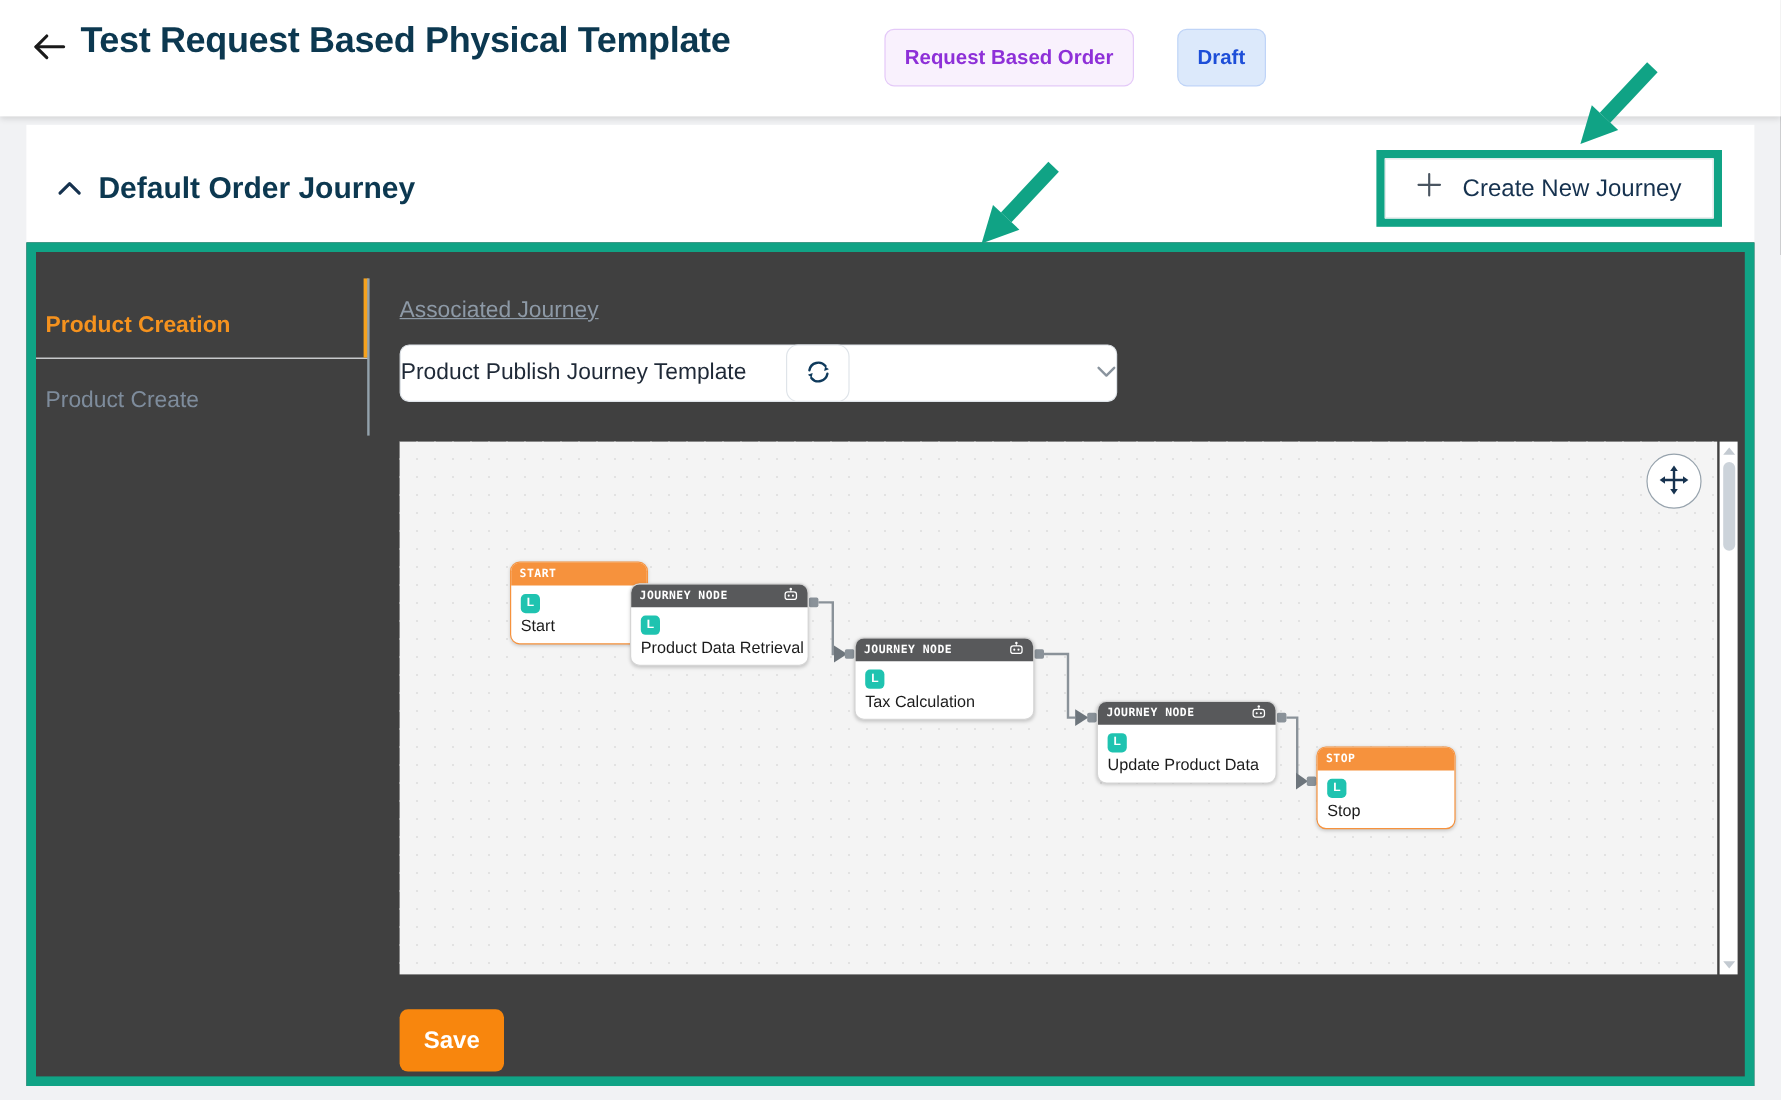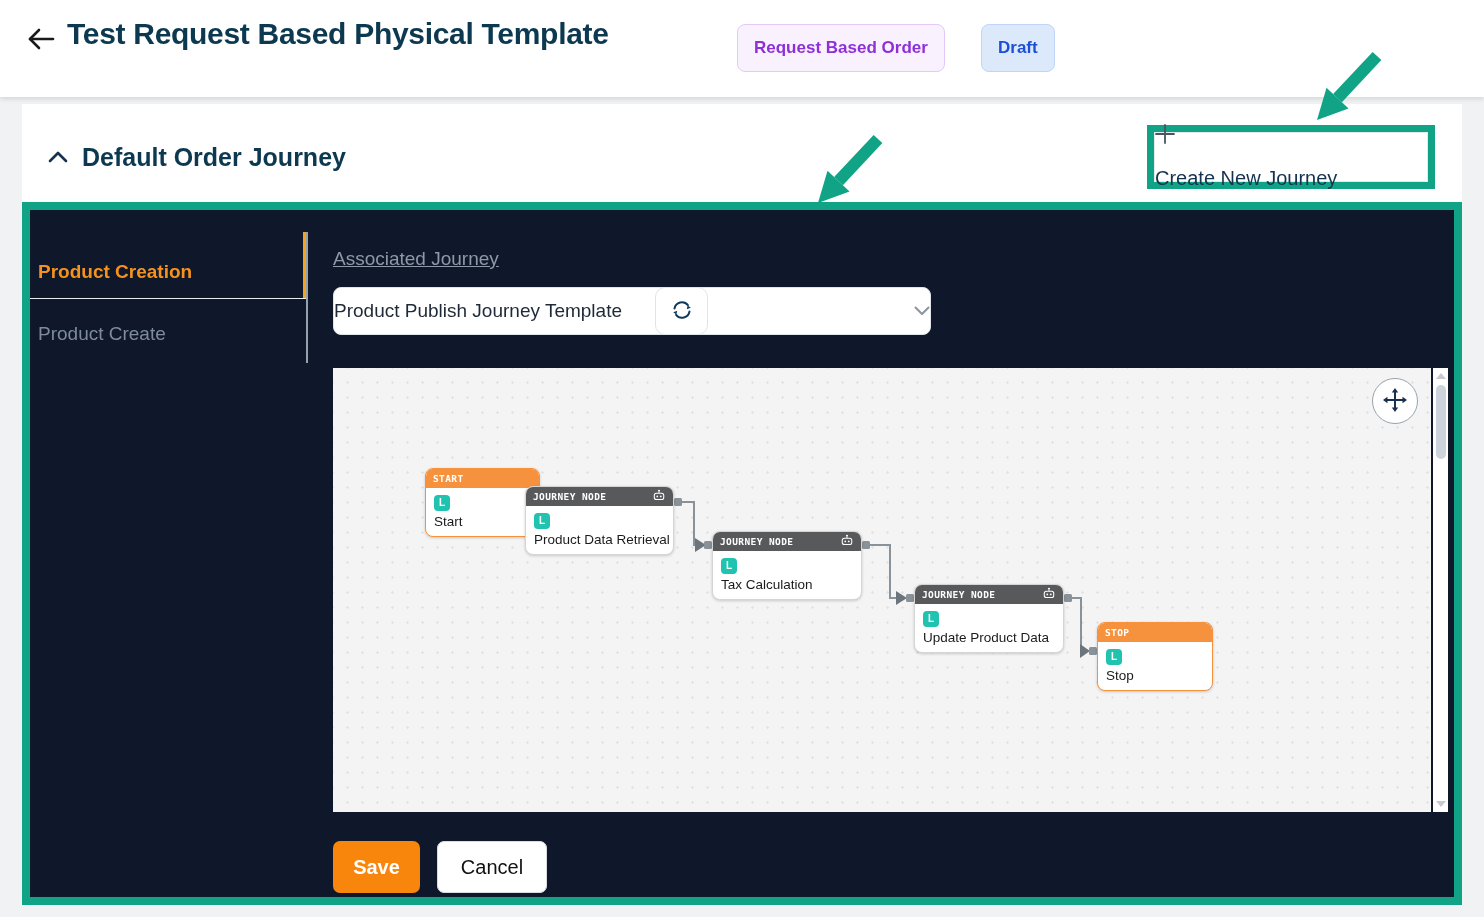--- a/index.html
+++ b/index.html
@@ -39,29 +39,29 @@
   .collapse-btn { position:absolute; left:46px; top:149px; width:24px; height:18px; z-index:2; cursor:pointer; background:none; border:none; }
   .section-title { position:absolute; left:82px; top:143px; font-size:25px; font-weight:700; color:#0c3850; z-index:2; }
 
   
   .create-box {
     position:absolute; left:1147px; top:125px; width:288px; height:64px;
     border:7px solid #10a385; background:#ffffff; z-index:4;
   }
   .create-btn {
     width:100%; height:100%; background:#ffffff; border:1px solid #e6e9ec;
-    display:flex; align-items:flex-start; justify-content:center; gap:18px;
+    display:flex; align-items:center; justify-content:center; gap:18px;
     font-family:"Liberation Sans", sans-serif;
-    font-size:20px; font-weight:500; color:#16324f; cursor:pointer;flex-direction:column;
+    font-size:20px; font-weight:500; color:#16324f; cursor:pointer;
   }
 
   
   .journey-panel {
     position:absolute; left:22px; top:202px; width:1440px; height:703px;
-    border:8px solid #10a385; background:#0f172a; z-index:2;
+    border:8px solid #10a385; background:#404040; z-index:2;
   }
   
   .tab { position:absolute; left:8px; width:260px; height:44px; display:flex; align-items:center;
          padding-left:0; font-size:19px; cursor:pointer; background:none; border:none; }
   .tab-active   { top:40px; color:#f5921e; font-weight:600; }
   .tab-inactive { top:102px; color:#7e8c9c; font-weight:500; }
   .tab-indicator { position:absolute; left:273px; top:22px; width:4px; height:66px; background:#f5a21e; }
   .tab-hdivider  { position:absolute; left:0; top:88px; width:277px; height:1px; background:#e9ebee; }
   .tab-vdivider  { position:absolute; left:276px; top:22px; width:2px; height:131px; background:#93a2ac; }
 
@@ -328,21 +328,20 @@
     </button>
   </div>
 
   <div class="v-scrollbar">
     <div class="sb-up"></div>
     <div class="v-thumb"></div>
     <div class="sb-down"></div>
   </div>
 
   <button class="save-btn">Save</button>
-  <button class="cancel-btn">Cancel</button>
 </div>
 
 <svg class="annot arrow-a" viewBox="0 0 80 80">
   <line x1="70" y1="6" x2="30.5" y2="48.1" stroke="#10a385" stroke-width="12"></line>
   <polygon points="10,70 19.5,37.8 41.5,58.4" fill="#10a385"></polygon>
 </svg>
 <svg class="annot arrow-b" viewBox="0 0 80 80">
   <line x1="70" y1="6" x2="30.5" y2="48.1" stroke="#10a385" stroke-width="12"></line>
   <polygon points="10,70 19.5,37.8 41.5,58.4" fill="#10a385"></polygon>
 </svg>

